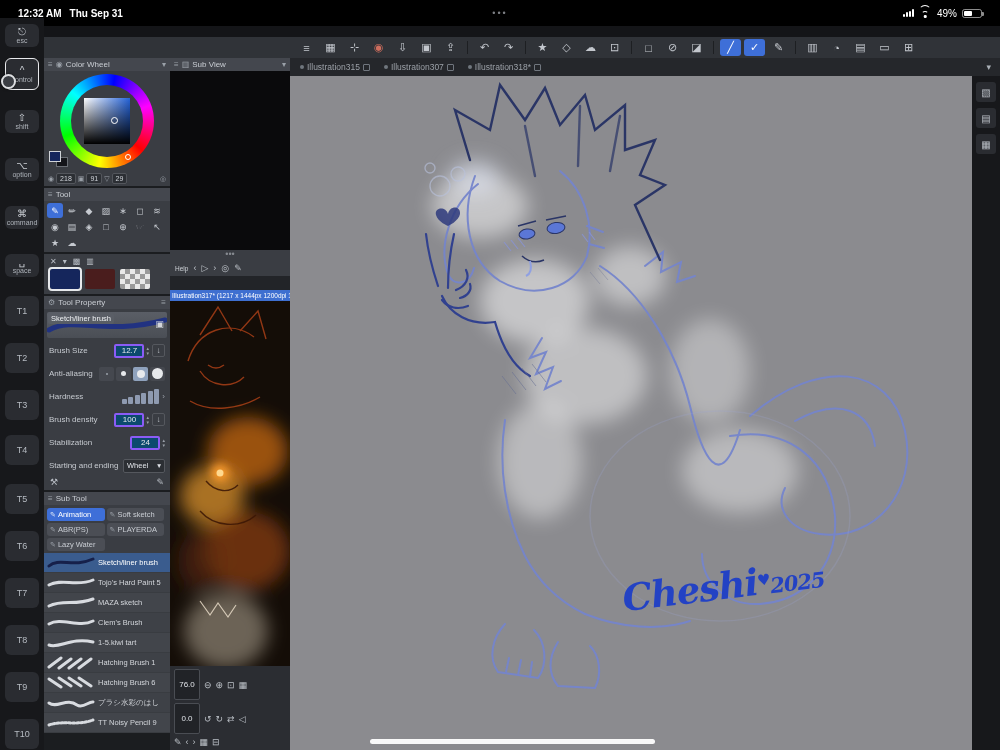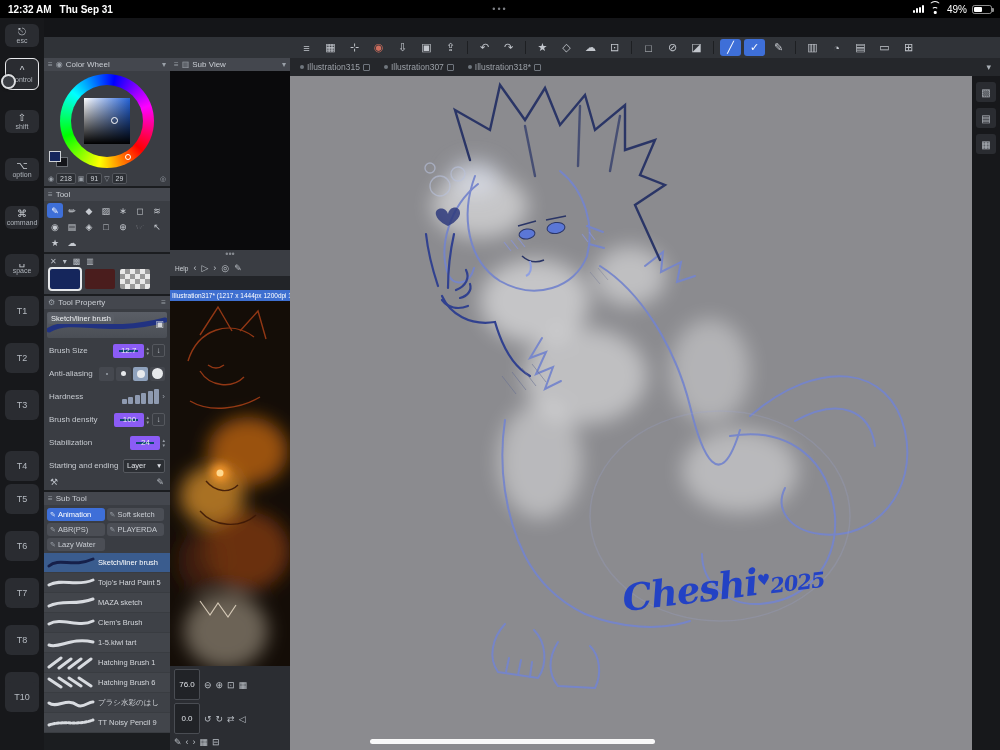--- a/index.html
+++ b/index.html
@@ -1,20 +1,20 @@
 <!DOCTYPE html>
 <html><head>
 <meta charset="utf-8">
 <style>
 *{margin:0;padding:0;box-sizing:border-box}
 html,body{width:1000px;height:750px;overflow:hidden;background:#000}
 .screen{position:relative;width:1000px;height:750px;background:#141518;font-family:"Liberation Sans",sans-serif;-webkit-user-select:none;user-select:none}
 
 
-.statusbar{position:absolute;left:0;top:0;width:1000px;height:18px;background:#000;color:#fff;display:flex;align-items:center;padding:0 8px;font-size:10px}
+.statusbar{position:absolute;left:0;top:0;width:1000px;height:26px;background:#000;color:#fff;display:flex;align-items:center;padding:0 18px;font-size:10px}
 .sb-left{display:flex;gap:8px;width:220px;font-weight:bold}
 .sb-center{flex:1;text-align:center;color:#7d7f84;font-size:9px;letter-spacing:2px}
 .sb-right{display:flex;align-items:center;gap:5px;width:220px;justify-content:flex-end}
 .sig{display:flex;align-items:flex-end;gap:1px;height:8px}
 .sig i{width:2px;background:#fff;border-radius:1px}
 .sig i:nth-child(1){height:3px}.sig i:nth-child(2){height:5px}.sig i:nth-child(3){height:6px}.sig i:nth-child(4){height:8px}
 .wifi{position:relative;width:13px;height:9px}
 .wifi i{position:absolute;left:50%;bottom:0;transform:translateX(-50%);border:1.5px solid #fff;border-radius:50%;border-bottom-color:transparent;border-left-color:transparent;border-right-color:transparent}
 .wifi i:nth-child(1){width:13px;height:13px}
 .wifi i:nth-child(2){width:7px;height:7px}
@@ -79,21 +79,21 @@
 .chip.maroon{background:#4a1d1d}
 .chip.trans{background:repeating-conic-gradient(#9a9a9a 0% 25%,#e9e9e9 0% 50%) 0 0/10px 10px}
 
 
 .bp{height:26px;margin:3px 3px 1px;background:linear-gradient(#5a5e66,#4a4e55);border-radius:2px;position:relative;overflow:hidden}
 .bp svg{position:absolute;inset:0}
 .bptag{position:absolute;top:1px;left:1px;background:rgba(90,94,102,.92);font-size:7.5px;color:#eef0f3;padding:1px 3px;border-radius:2px;max-width:86px;white-space:nowrap;overflow:hidden}
 .bpfolder{position:absolute;right:3px;top:7px;font-size:9px;color:#d3d6db}
 .tprow{display:flex;align-items:center;height:23px;padding:0 5px;font-size:8px;color:#c6cad0}
 .tprow .lbl{flex:1}
-.valbox{min-width:30px;height:14px;background:#0c4a6e;border:6px solid #8b5cf6;border-radius:2px;color:#e6e9ed;font-size:8px;display:flex;align-items:center;justify-content:center;padding:0 2px}
+.valbox{min-width:30px;height:14px;background:#0c4a6e;border:2px solid #8b5cf6;border-radius:2px;color:#e6e9ed;font-size:8px;display:flex;align-items:center;justify-content:center;padding:0 2px}
 .stepper{display:flex;flex-direction:column;margin-left:2px;color:#9aa0a8;font-size:5px;line-height:4.5px}
 .dlbox{width:13px;height:13px;border:1px solid #55585e;border-radius:2px;font-size:8px;color:#bcc1c7;display:flex;align-items:center;justify-content:center;margin-left:3px}
 .aa{display:flex;gap:2px}
 .aabtn{width:15px;height:14px;border-radius:2px;background:#45484f;display:flex;align-items:center;justify-content:center}
 .aabtn.sel{background:#8fa2bd}
 .aabtn i{display:block;border-radius:50%;background:#e7e9ec}
 .aabtn.a0 i{width:2px;height:2px;background:#9aa0a8}
 .aabtn.a1 i{width:5px;height:5px}
 .aabtn.a2 i{width:8px;height:8px}
 .aabtn.a3 i{width:11px;height:11px}
@@ -198,27 +198,27 @@
       <span class="g">⌘</span>
       <span>command</span>
     </div>
     <div class="key" style="top:236px">
       <span class="g">␣</span>
       <span>space</span>
     </div>
     <div class="tkey" style="top:278px">T1</div>
     <div class="tkey" style="top:325px">T2</div>
     <div class="tkey" style="top:372px">T3</div>
-    <div class="tkey" style="top:433px">T4</div>
+    <div class="tkey" style="top:417px">T4</div>
     <div class="tkey" style="top:466px">T5</div>
     <div class="tkey" style="top:513px">T6</div>
     <div class="tkey" style="top:560px">T7</div>
     <div class="tkey" style="top:607px">T8</div>
     <div class="tkey" style="top:654px">T9</div>
-    <div class="tkey" style="top:664px">T10</div>
+    <div class="tkey" style="top:701px">T10</div>
   </div>
   <div class="edge-handle"></div>
 
 
   <div class="toolbar">
     <span class="tb">≡</span>
     <span class="tb">▦</span>
     <span class="tb">⊹</span>
     <span class="tb red">◉</span>
     <span class="tb">⇩</span>
@@ -392,21 +392,21 @@
         <span class="valbox">24</span>
         <span class="stepper">
           <span>▴</span>
           <span>▾</span>
         </span>
       </div>
 
       <div class="tprow">
         <span class="lbl">Starting and ending</span>
         <span class="drop">
-          <span>Layer</span>
+          <span>Wheel</span>
           <span>▾</span>
         </span>
       </div>
 
       <div class="tpfoot">
         <span>⚒</span>
         <span>✎</span>
       </div>
     </div>
 

